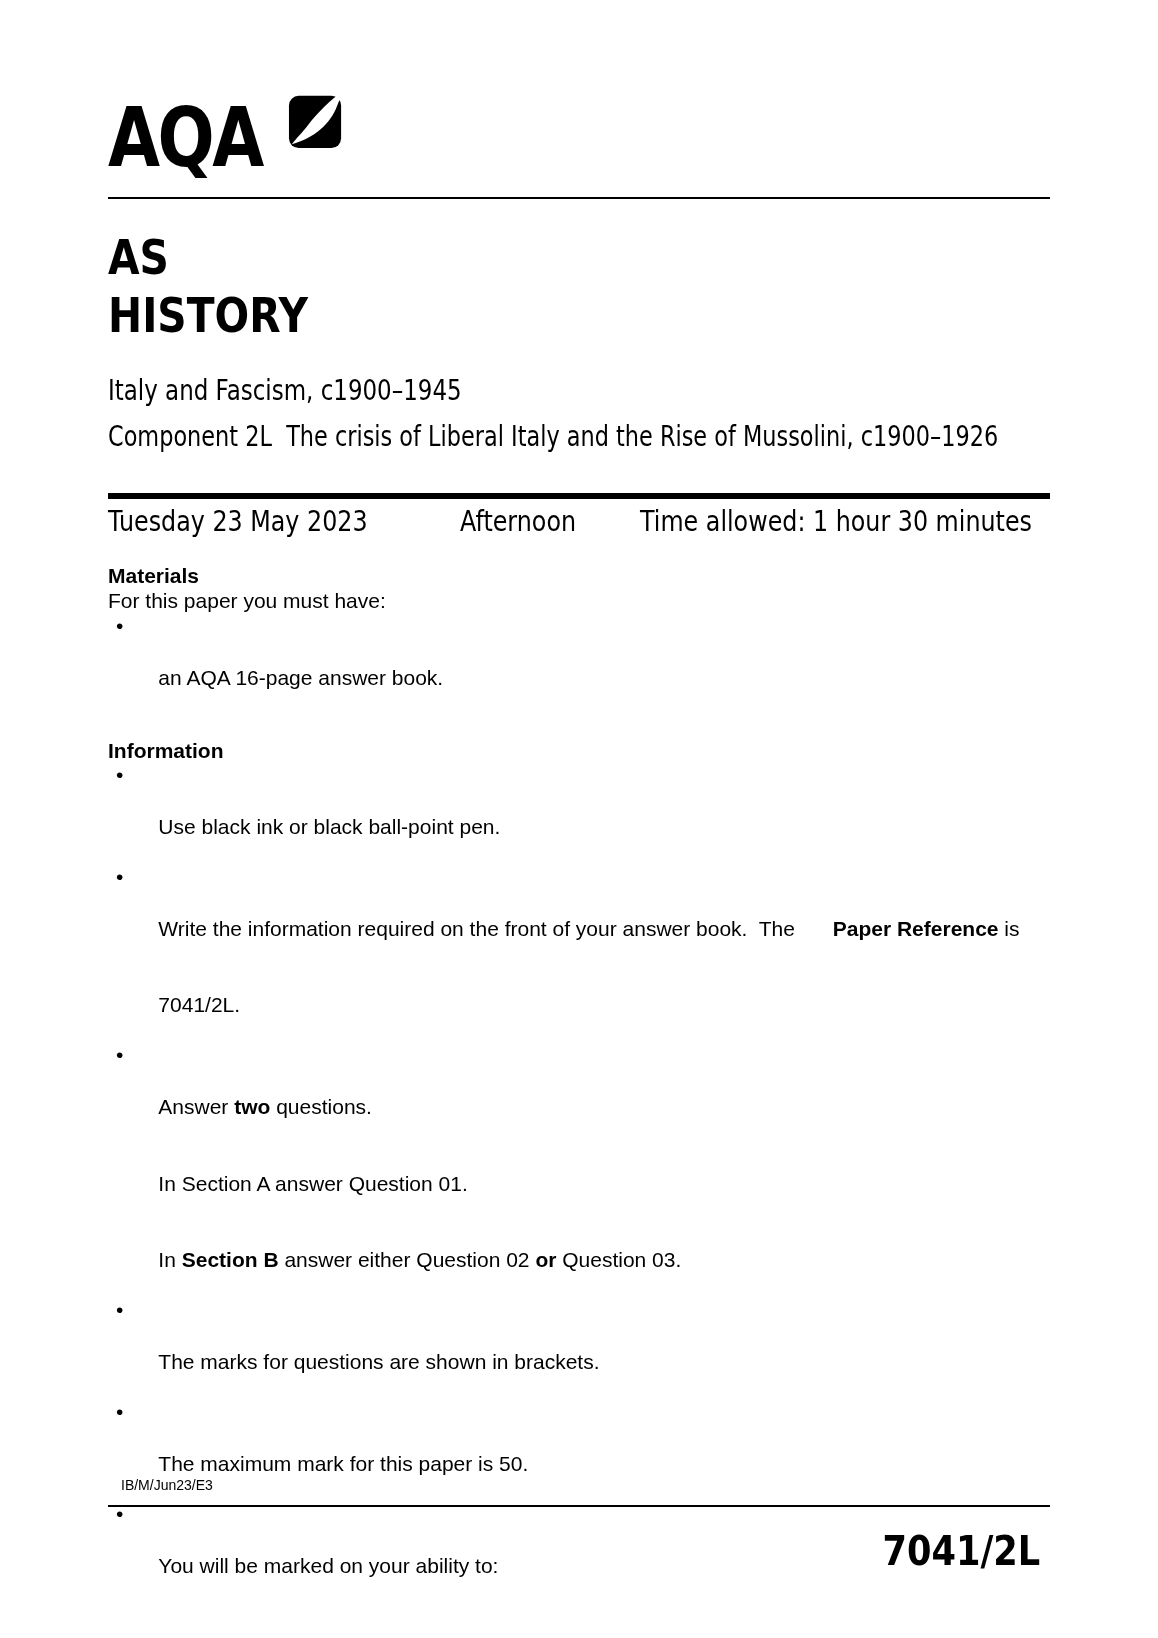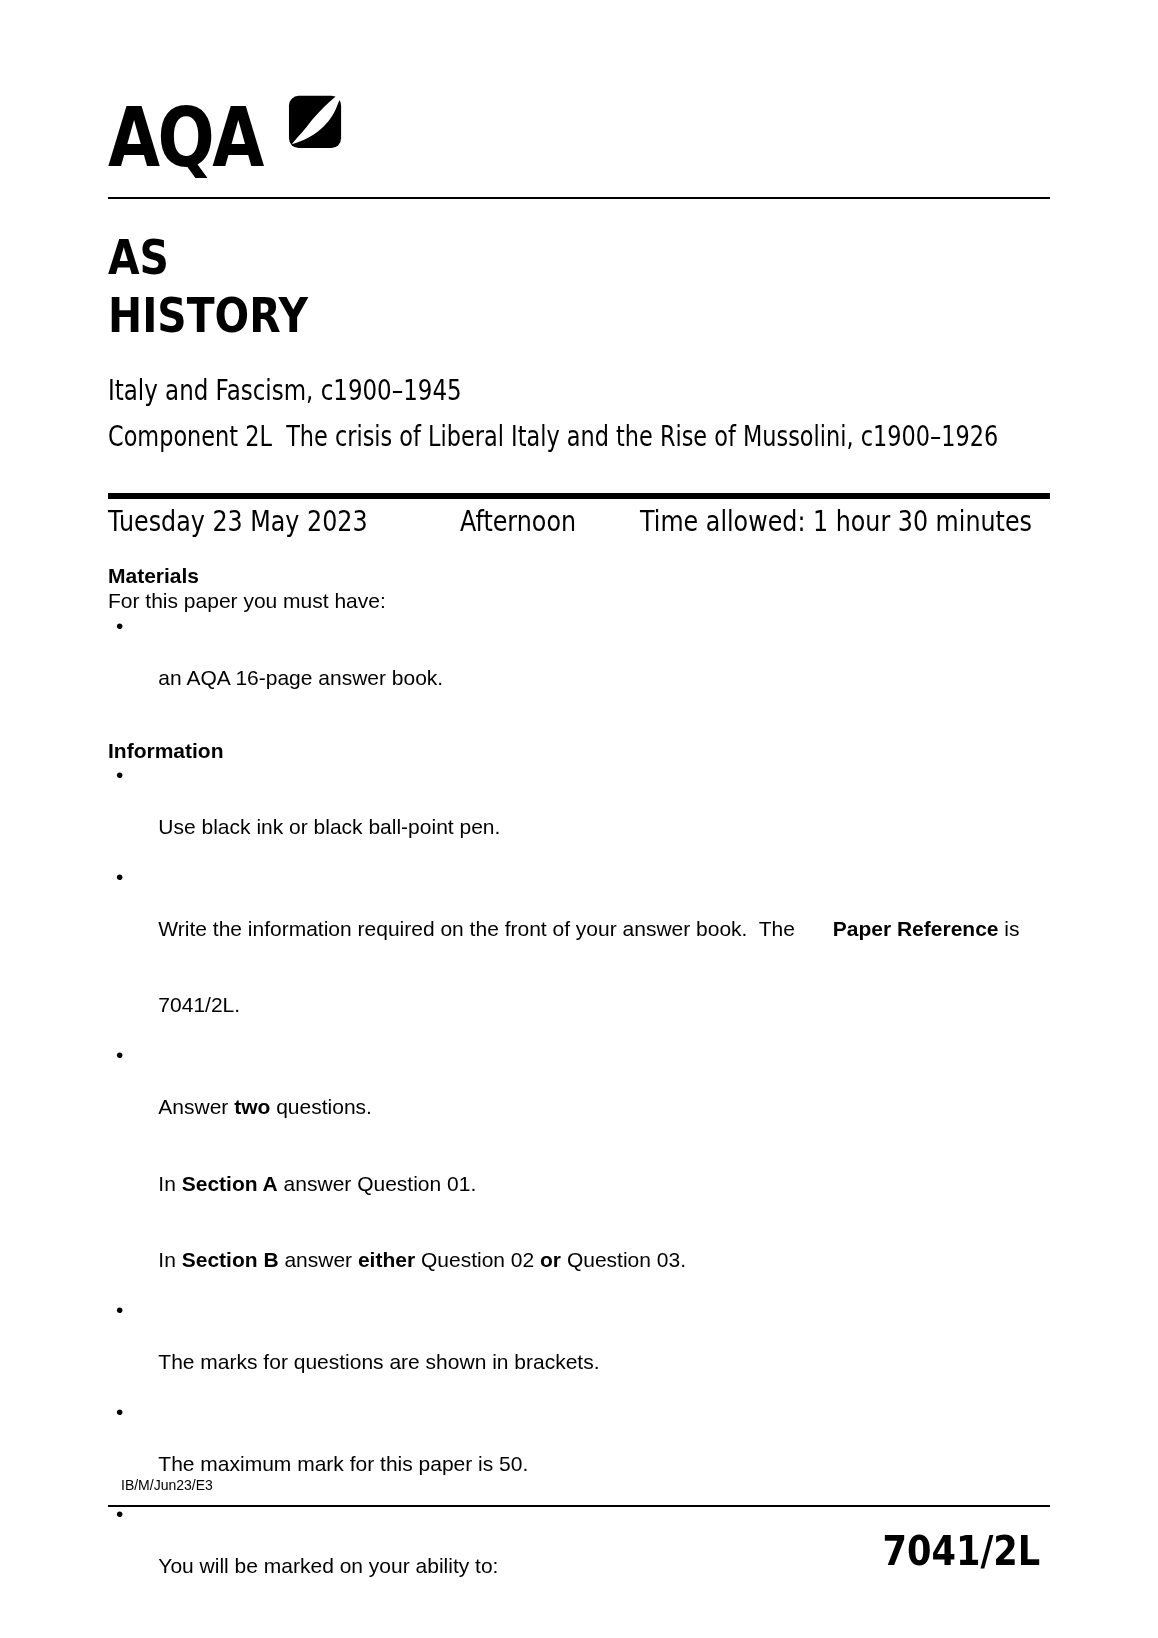--- a/index.html
+++ b/index.html
@@ -91,24 +91,24 @@
     <span><span>Write the information required on the front of your answer book.  The </span><span style="font-weight: bold; margin-left: 32px;">Paper Reference</span><span> is</span></span>
   </div>
   <div class="line indent">
     <span><span>7041/2L.</span></span>
   </div>
   <div class="line indent">
     <span class="bullet">•</span>
     <span><span>Answer </span><span style="font-weight: bold;">two</span><span> questions.</span></span>
   </div>
   <div class="line indent">
-    <span><span>In </span><span style="font-weight: bold;">Section A</span><span> answer Question 01.</span></span>
+    <span><span>In </span><span style="font-weight: normal;">Section A</span><span> answer Question 01.</span></span>
   </div>
   <div class="line indent">
-    <span><span>In </span><span style="font-weight: bold;">Section B</span><span> answer </span><span style="font-weight: bold;">either</span><span> Question 02 </span><span style="font-weight: bold;">or</span><span> Question 03.</span></span>
+    <span><span>In </span><span style="font-weight: bold;">Section B</span><span> answer </span><span style="font-weight: normal;">either</span><span> Question 02 </span><span style="font-weight: bold;">or</span><span> Question 03.</span></span>
   </div>
 
   <div class="line indent">
     <span class="bullet">•</span>
     <span><span>The marks for questions are shown in brackets.</span></span>
   </div>
   <div class="line indent">
     <span class="bullet">•</span>
     <span><span>The maximum mark for this paper is 50.</span></span>
   </div>

